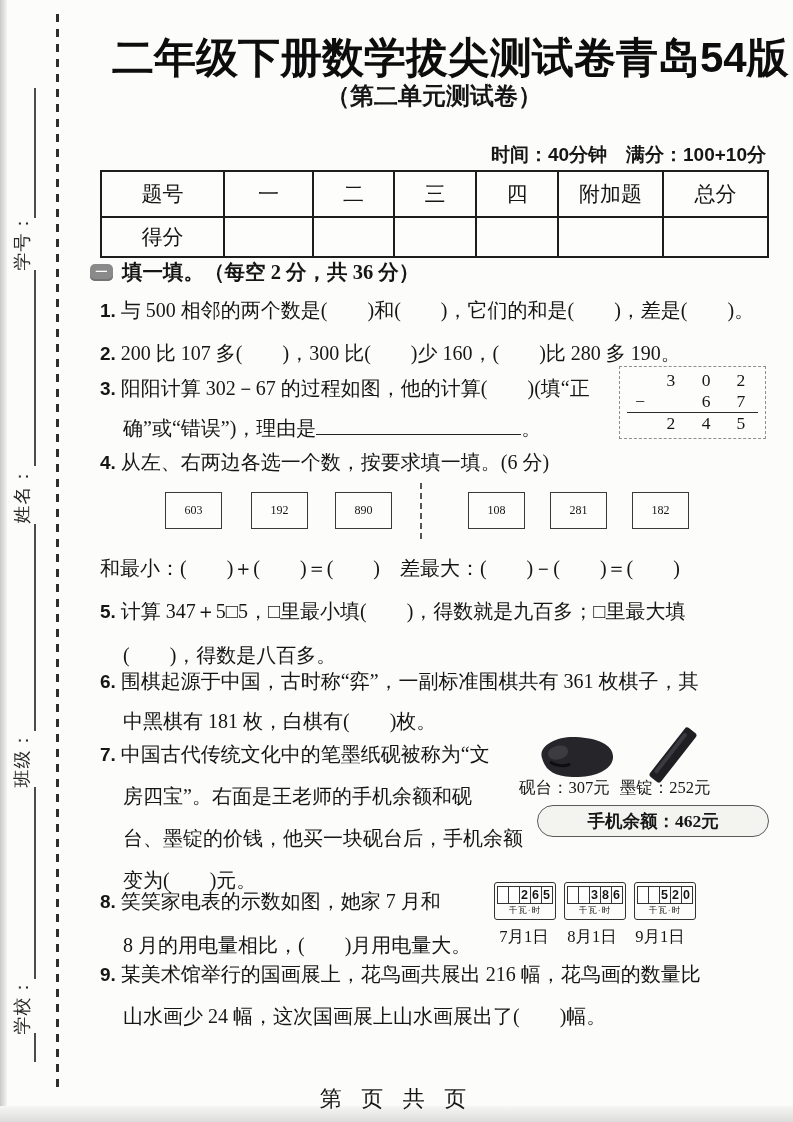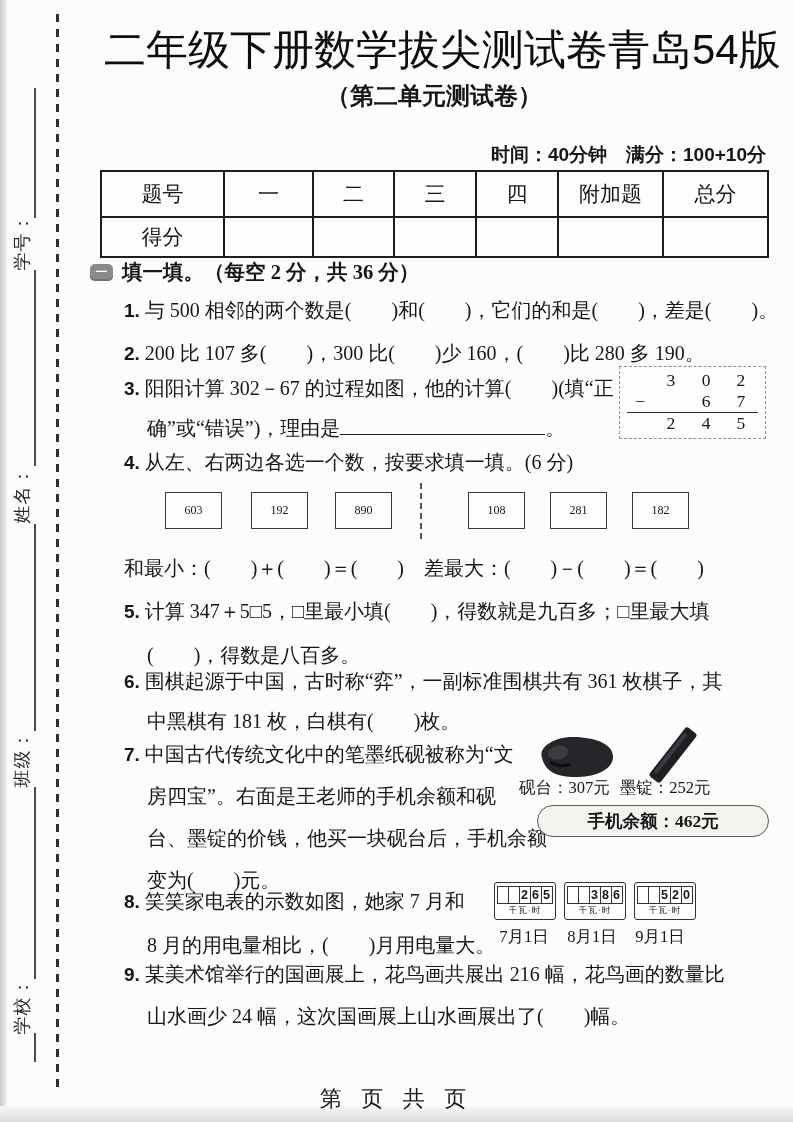--- a/index.html
+++ b/index.html
@@ -7,39 +7,39 @@
         color:#161616;font-family:"Liberation Serif",serif;overflow:hidden;}
   .edge-left{position:absolute;left:0;top:0;width:7px;height:100%;
         background:linear-gradient(90deg,#c9c9c7,#f4f4f2);}
   .edge-bottom{position:absolute;left:0;top:1106px;width:100%;height:16px;
         background:linear-gradient(180deg,#f6f6f4,#dcdcda);}
   .cut-line{position:absolute;left:56px;top:14px;height:1078px;width:3px;
         background-image:repeating-linear-gradient(180deg,#2d2d2d 0 8px,transparent 8px 15px);}
   .sline{position:absolute;left:34px;width:2px;background:#4c4c4c;}
   .sfield{position:absolute;left:-18px;width:80px;height:24px;line-height:24px;text-align:center;
         transform:rotate(-90deg);font-size:18px;color:#262626;letter-spacing:1px;}
-  .title{position:absolute;left:96px;top:14px;width:676px;margin:8px;text-align:center;
-        font-family:"Liberation Sans",sans-serif;font-weight:normal;font-size:42px;
+  .title{position:absolute;left:96px;top:14px;width:676px;margin:16px;text-align:center;
+        font-family:"Liberation Sans",sans-serif;font-weight:bold;font-size:42px;
         letter-spacing:0px;white-space:nowrap;color:#0d0d0d;}
   .subtitle{position:absolute;left:96px;top:80px;width:676px;text-align:center;
         font-family:"Liberation Sans",sans-serif;font-weight:bold;font-size:24px;white-space:nowrap;}
   .meta{position:absolute;left:96px;top:142px;width:670px;text-align:right;
         font-family:"Liberation Sans",sans-serif;font-weight:bold;font-size:19px;}
   table.score{position:absolute;left:100px;top:170px;width:667px;border-collapse:collapse;
         table-layout:fixed;}
   table.score td{border:2px solid #1d1d1d;text-align:center;font-size:21px;background:#fdfdfc;}
   table.score tr.hd td{height:42px;}
   table.score tr.sc td{height:36px;}
   .sec{position:absolute;left:90px;top:258px;display:flex;align-items:center;
         font-weight:bold;font-size:20.5px;white-space:nowrap;}
   .badge{display:inline-block;width:23px;height:17px;line-height:17px;margin-right:9px;
         background:#8a8a8a;border-radius:5px;color:#ffffff;text-align:center;font-size:12px;
         font-weight:bold;box-shadow:inset 0 -2px 0 #747474;}
   .q{position:absolute;left:100px;white-space:nowrap;}
-  .ln{white-space:nowrap;margin-left:24px;}
+  .ln{white-space:nowrap;}
   .qn{font-family:"Liberation Sans",sans-serif;font-weight:bold;font-size:19px;margin-right:5px;}
   .qt{font-size:20px;}
   .cont{padding-left:23px;}
   .ublank{display:inline-block;width:205px;border-bottom:1.6px solid #222;height:14px;
         vertical-align:baseline;}
   .calc{position:absolute;left:619px;top:366px;width:147px;border:1.6px dashed #8f8f8f;
         background:#fdfdfc;padding:3px 7px 4px 7px;box-sizing:border-box;font-size:17.5px;}
   .calc-row{display:flex;height:21px;line-height:21px;}
   .calc-row span{display:inline-block;text-align:center;}
   .cc0{width:20%;}.cc1{width:27%;}.cc2{width:27%;}.cc3{width:26%;}

